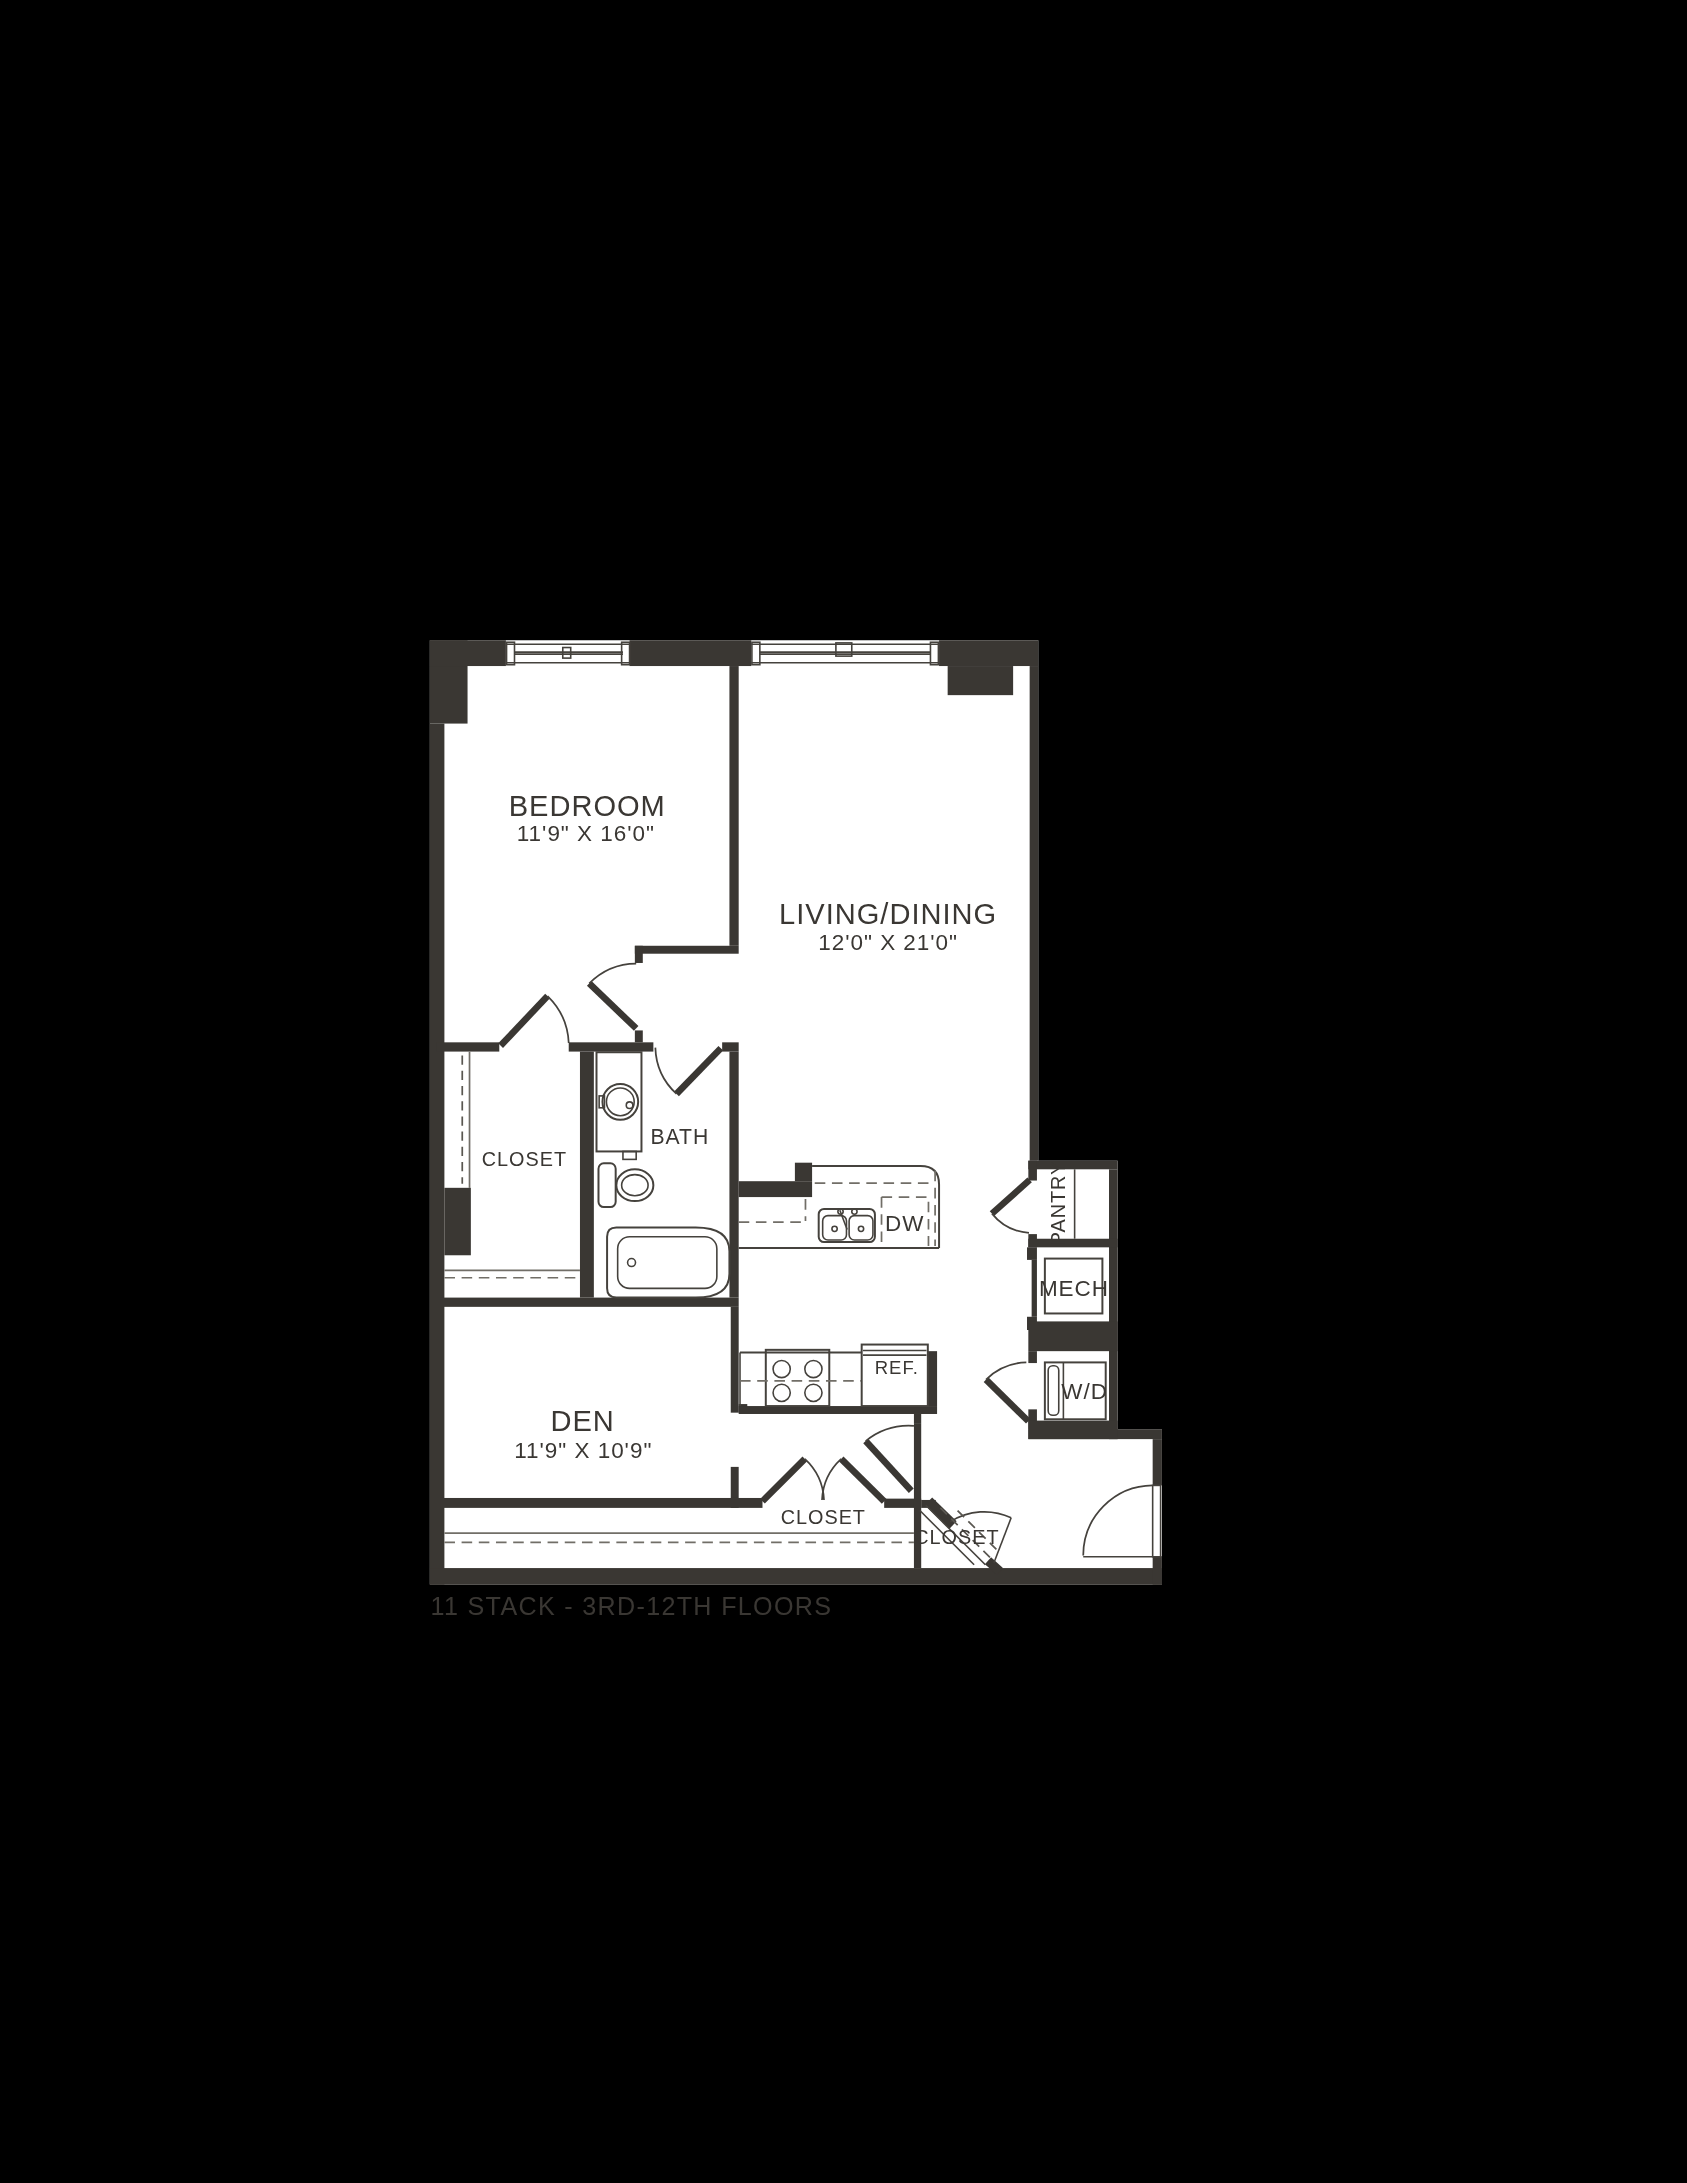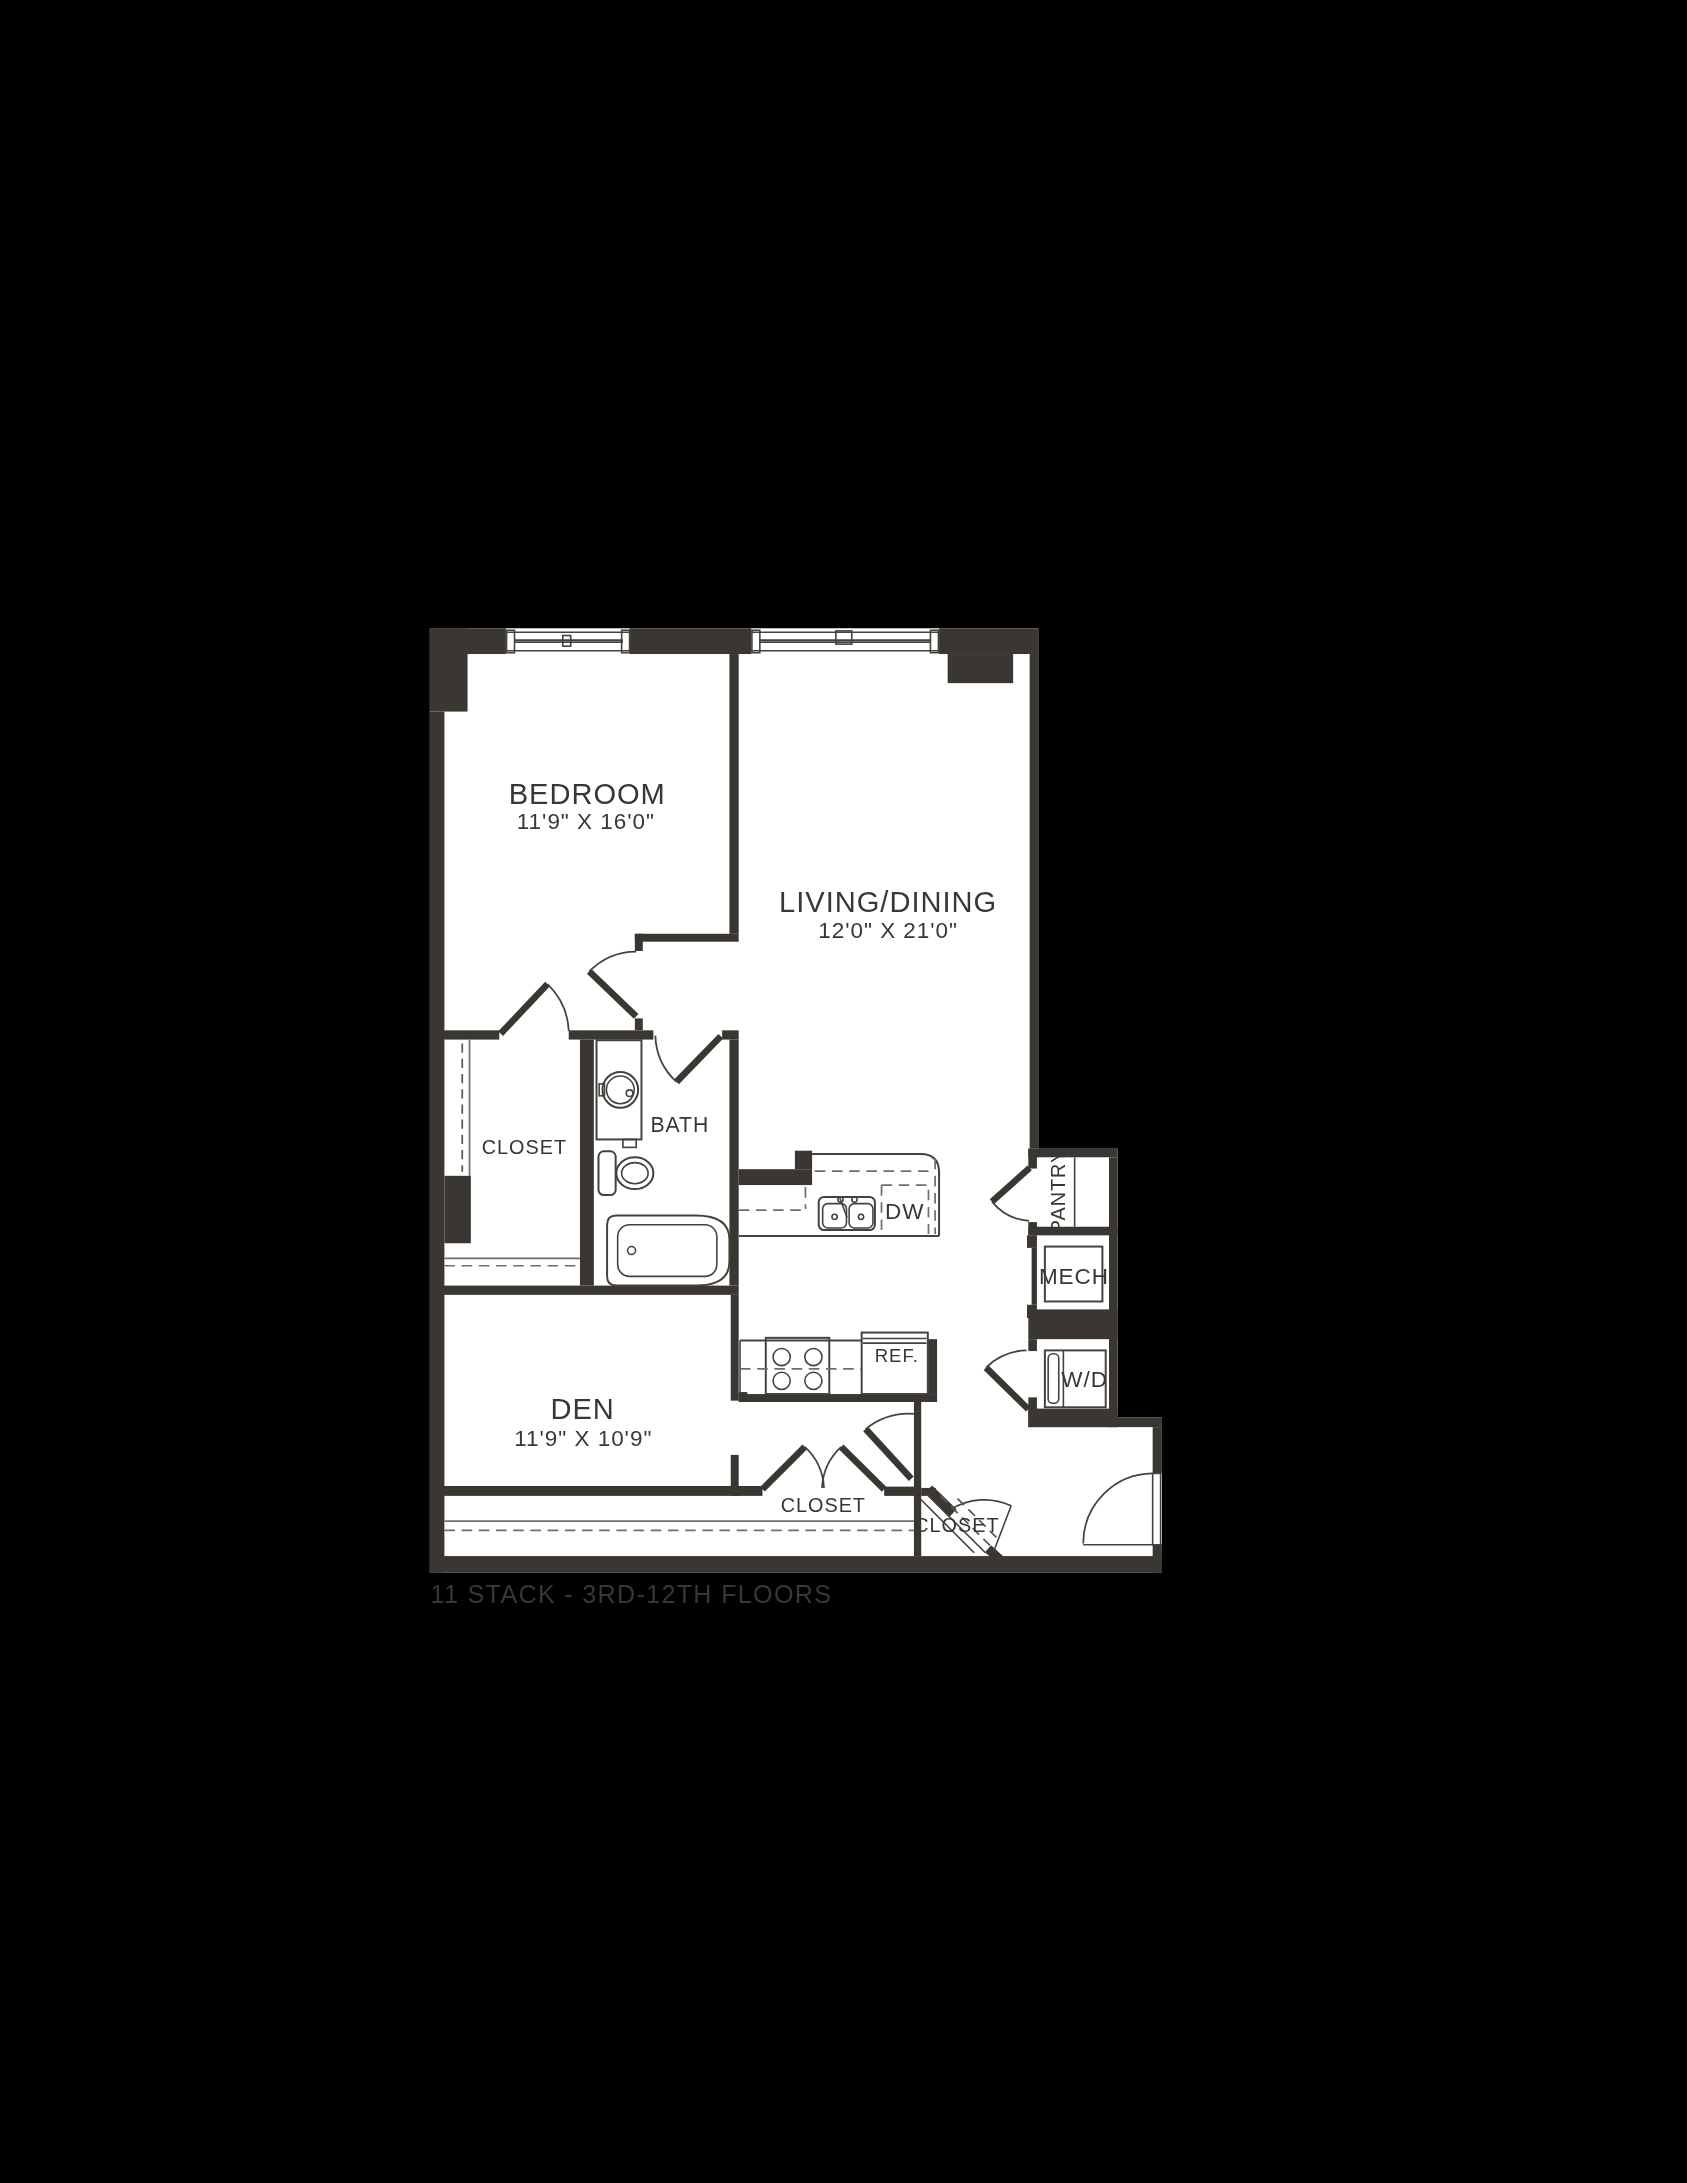--- a/index.html
+++ b/index.html
@@ -1,21 +1,21 @@
 <!DOCTYPE html>
 <html style="font-size:10.6px"><head>
 <meta charset="utf-8">
 <style>
   html,body{
     margin:0;padding:0;
     width:1687px;height:2183px;
     background:#000000;
     font-family:"Liberation Sans", sans-serif;
   }
-  #stage{position:absolute;inset:0;width:1687px;height:1669px;}
+  #stage{position:absolute;inset:0;width:1687px;height:1669px;margin-top:12px;}
   svg{position:absolute;top:0;left:0;}
   .floor{fill:#ffffff;}
   .wall{fill:#3a3733;}
   .thick{stroke:#3a3733;stroke-linecap:butt;fill:none;}
   .thin{stroke:#45423d;stroke-width:3;fill:none;}
   .thin2{stroke:#45423d;stroke-width:2.4;fill:none;}
   .gray{stroke:#716e67;stroke-width:2.6;fill:none;}
   .dash{stroke:#716e67;stroke-width:2.6;fill:none;stroke-dasharray:16 10;}
   .dash2{stroke:#5a5751;stroke-width:2.6;fill:none;stroke-dasharray:14 9;}
   .lbl{fill:#3a3733;font-family:"Liberation Sans",sans-serif;text-anchor:middle;letter-spacing:1.5px;}

